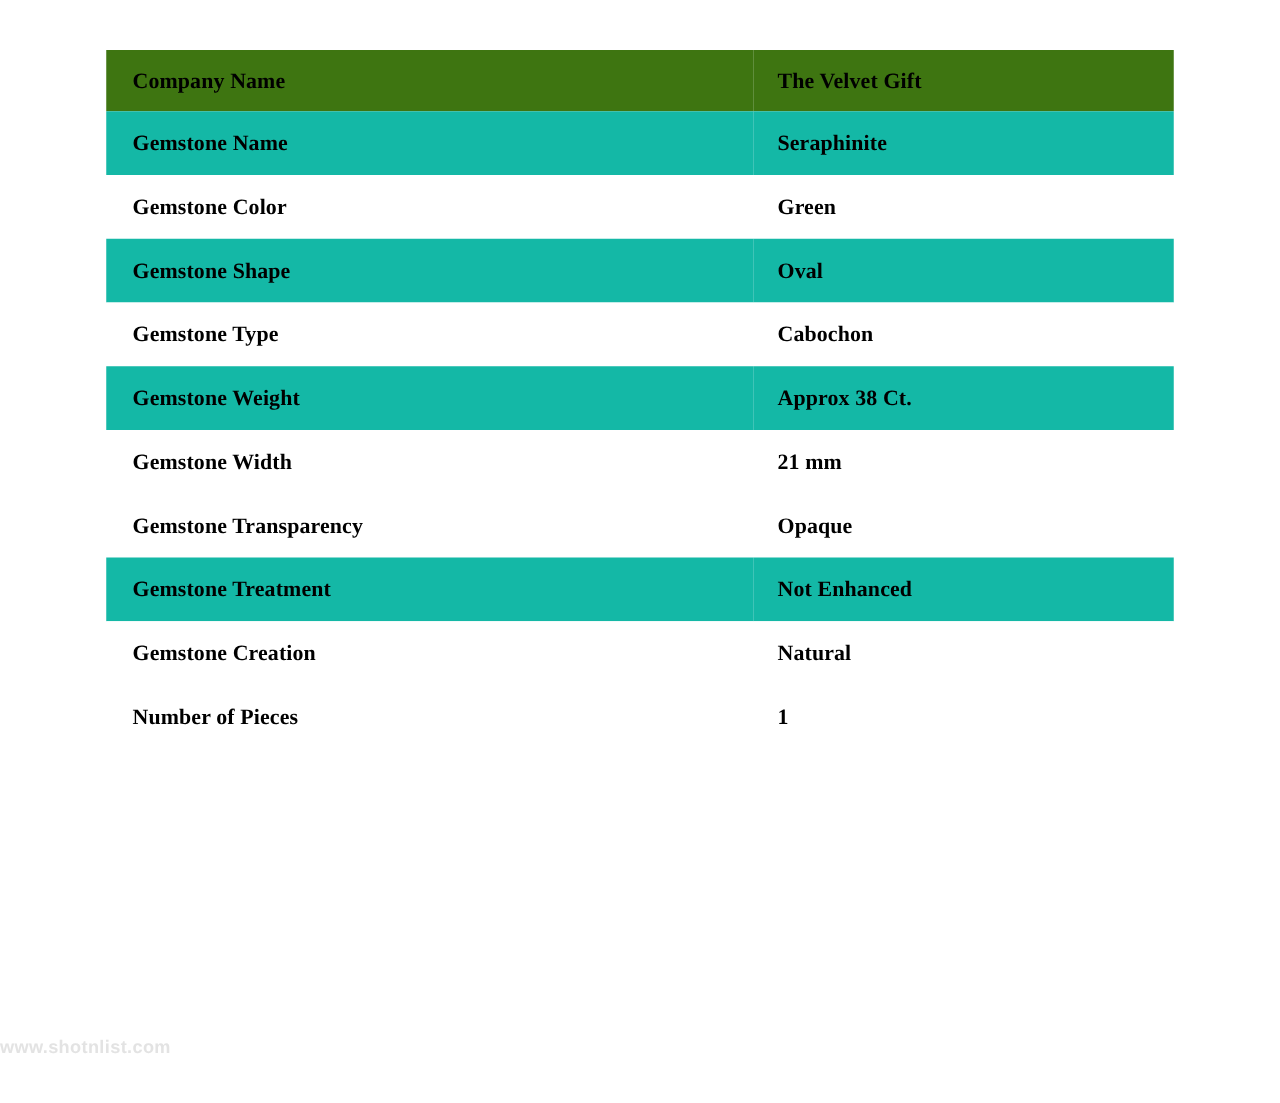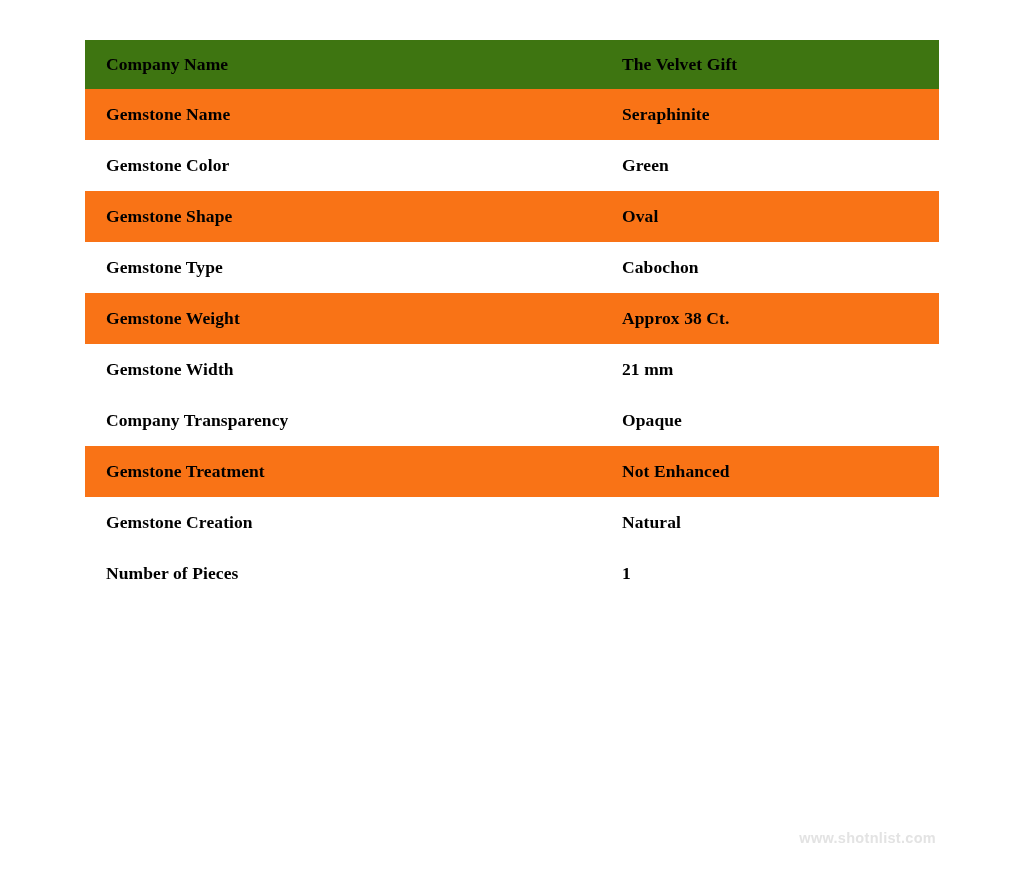--- a/index.html
+++ b/index.html
@@ -29,21 +29,21 @@
   }
   .spec-table col.label-col { width: 518px; }
   .spec-table col.value-col { width: 336px; }
 
   .spec-table tr.header-row td {
     background: #3e7511;
     color: #000000;
     height: 49px;
   }
   .spec-table tr.alt-row td {
-    background: #f97316;
+    background: #14b8a6;
   }
   .spec-table tr.plain-row td {
     background: #ffffff;
   }
   .spec-table td {
     height: 51px;
     vertical-align: middle;
     font-weight: bold;
     font-size: 17.5px;
     letter-spacing: 0.1px;
@@ -53,21 +53,20 @@
     padding-left: 21px;
   }
   .spec-table td.value-cell {
     padding-left: 19px;
   }
   .watermark {
     position: absolute;
     left: 0;
     top: 830px;
     width: 936px;
-    text-align: right;
     font-family: "Liberation Sans", sans-serif;
     font-size: 14.5px;
     font-weight: bold;
     color: #e3e3e3;
     letter-spacing: 0.3px;
   }
 </style>
 </head>
 <body>
 
@@ -102,21 +101,21 @@
       </tr>
       <tr class="alt-row">
         <td class="label-cell">Gemstone Weight</td>
         <td class="value-cell">Approx 38 Ct.</td>
       </tr>
       <tr class="plain-row">
         <td class="label-cell">Gemstone Width</td>
         <td class="value-cell">21 mm</td>
       </tr>
       <tr class="plain-row">
-        <td class="label-cell">Company Transparency</td>
+        <td class="label-cell">Gemstone Transparency</td>
         <td class="value-cell">Opaque</td>
       </tr>
       <tr class="alt-row">
         <td class="label-cell">Gemstone Treatment</td>
         <td class="value-cell">Not Enhanced</td>
       </tr>
       <tr class="plain-row">
         <td class="label-cell">Gemstone Creation</td>
         <td class="value-cell">Natural</td>
       </tr>

